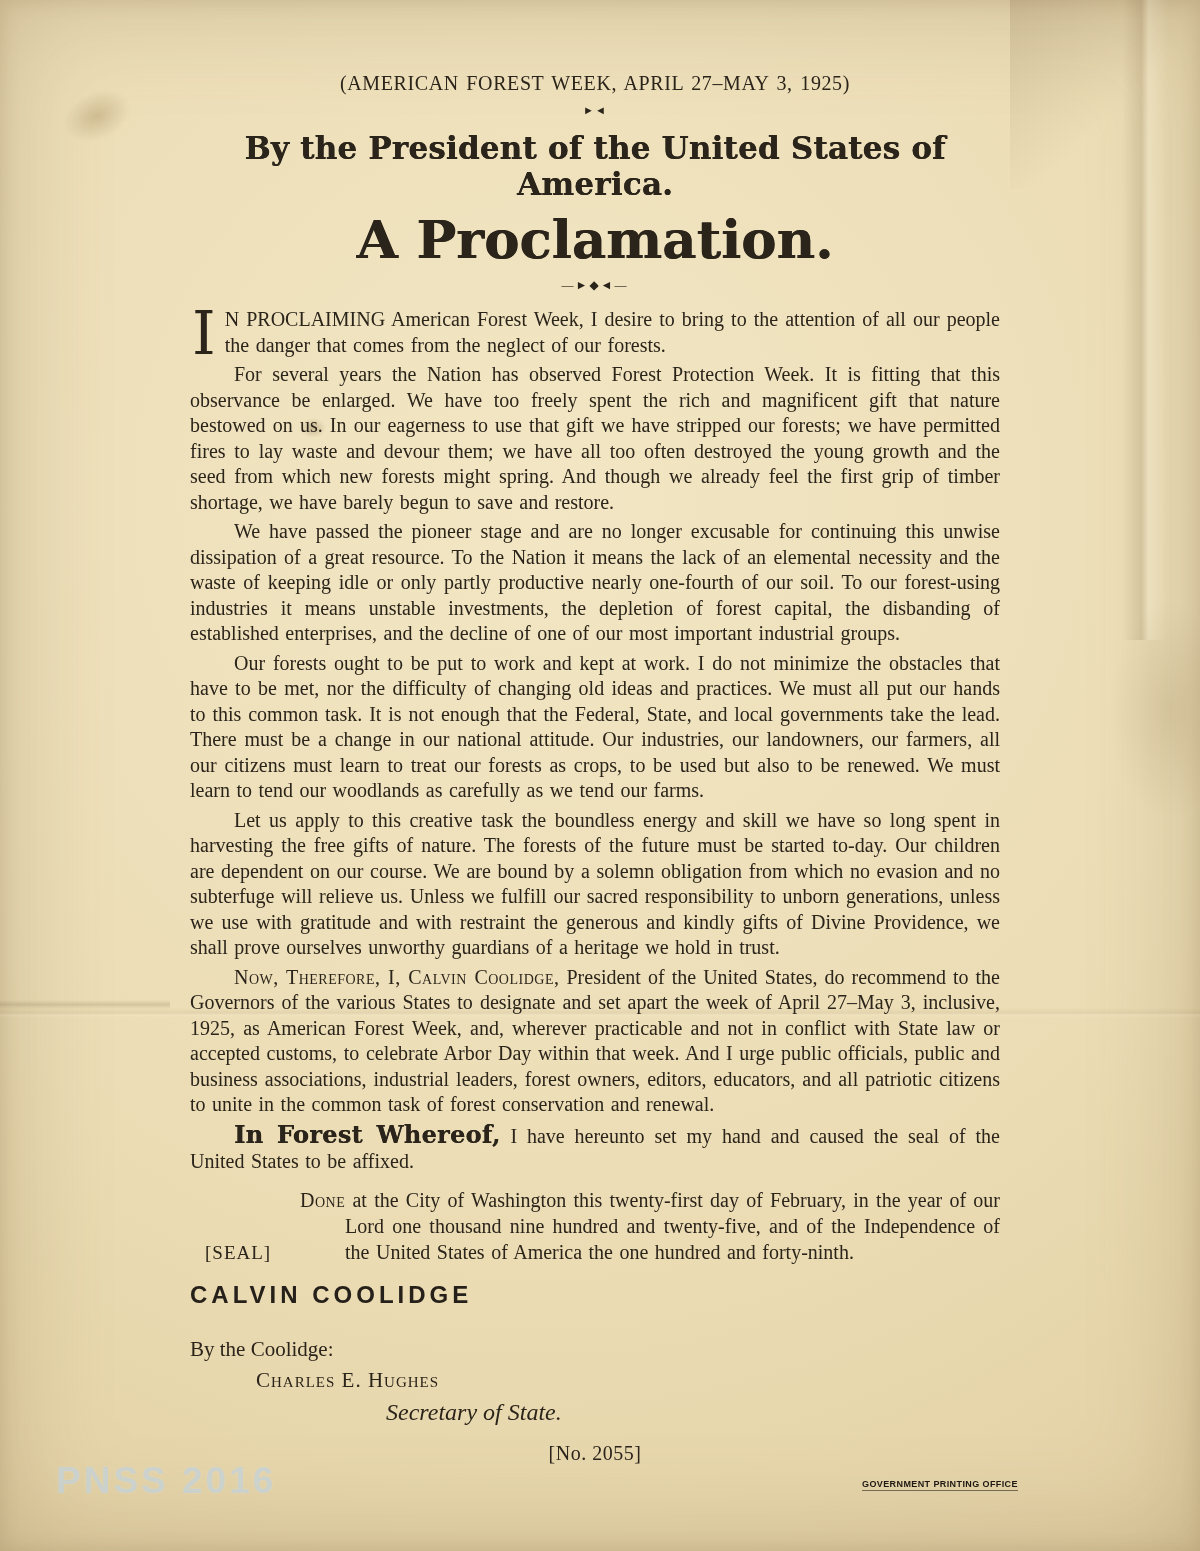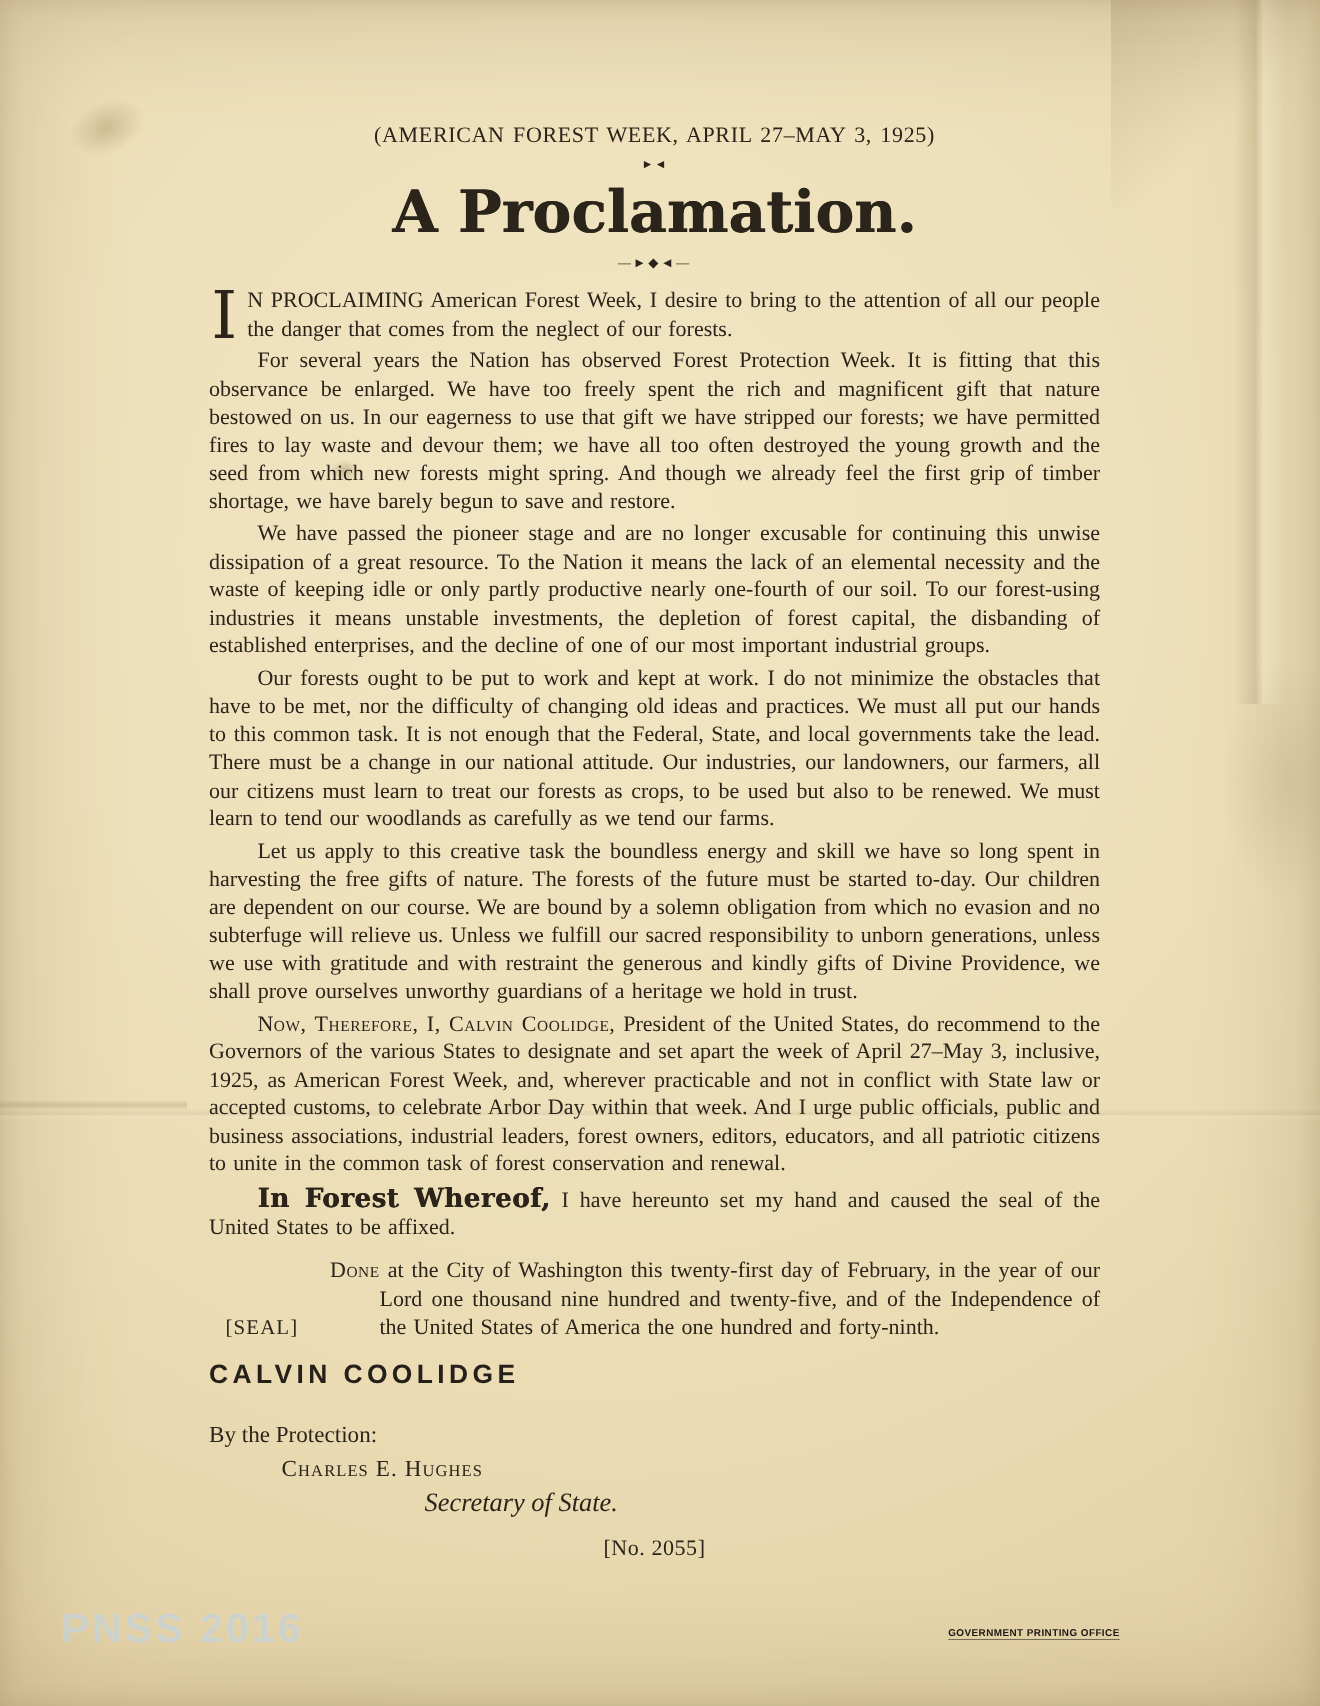--- a/index.html
+++ b/index.html
@@ -47,21 +47,21 @@
   }
   .stain-3 {
     position: absolute; right: -30px; top: 600px; width: 120px; height: 220px; border-radius: 50%;
     background: radial-gradient(closest-side, rgba(120,95,50,.14), rgba(120,95,50,0));
   }
 
   .text-col {
     position: relative;
     margin: 0 200px 0 190px;
     width: 810px;
-    padding-top: 112px;
+    padding-top: 72px;
   }
 
   .header-line {
     text-align: center;
     font-size: 20px;
     letter-spacing: 0.6px;
     word-spacing: 2px;
   }
   .ornament-top {
     text-align: center;
@@ -198,20 +198,21 @@
   <div class="stain-1"></div>
   <div class="stain-2"></div>
   <div class="stain-3"></div>
 
   <div class="text-col">
 
     <div class="header-line">(AMERICAN FOREST WEEK, APRIL 27–MAY 3, 1925)</div>
 
     <div class="ornament-top">►◄</div>
 
+    <h1 class="title-main">By the President of the United States of America.</h1>
 
     <h2 class="title-sub">A Proclamation.</h2>
 
     <div class="ornament-under">―►◆◄―</div>
 
     <p class="body-par first-par"><span class="dropcap">I</span><span>N PROCLAIMING American Forest Week, I desire to bring to the attention of all our people the danger that comes from the neglect of our forests.</span></p>
 
     <p class="body-par">For several years the Nation has observed Forest Protection Week.  It is fitting that this observance be enlarged.  We have too freely spent the rich and magnificent gift that nature bestowed on us.  In our eagerness to use that gift we have stripped our forests; we have permitted fires to lay waste and devour them; we have all too often destroyed the young growth and the seed from which new forests might spring.  And though we already feel the first grip of timber shortage, we have barely begun to save and restore.</p>
 
     <p class="body-par">We have passed the pioneer stage and are no longer excusable for continuing this unwise dissipation of a great resource.  To the Nation it means the lack of an elemental necessity and the waste of keeping idle or only partly productive nearly one-fourth of our soil.  To our forest-using industries it means unstable investments, the depletion of forest capital, the disbanding of established enterprises, and the decline of one of our most important industrial groups.</p>
@@ -225,21 +226,21 @@
     <p class="body-par witness-par"><span class="witness-lead">In Forest Whereof,</span><span> I have hereunto set my hand and caused the seal of the United States to be affixed.</span></p>
 
     <div class="done-block">
       <span class="seal-label">[SEAL]</span>
       <p class="done-par"><span class="smallcaps">Done</span><span> at the City of Washington this twenty-first day of February, in the year of our Lord one thousand nine hundred and twenty-five, and of the Independence of the United States of America the one hundred and forty-ninth.</span></p>
     </div>
 
     <div class="signature">CALVIN COOLIDGE</div>
 
     <div class="footer-block">
-      <p class="by-president">By the Protection:</p>
+      <p class="by-president">By the Coolidge:</p>
       <p class="secretary-name">Charles E. Hughes</p>
       <p class="secretary-title">Secretary of State.</p>
       <p class="doc-number">[No. 2055]</p>
     </div>
 
   </div>
 
   <div class="gpo-line">GOVERNMENT PRINTING OFFICE</div>
 
   <div class="watermark">PNSS 2016</div>

